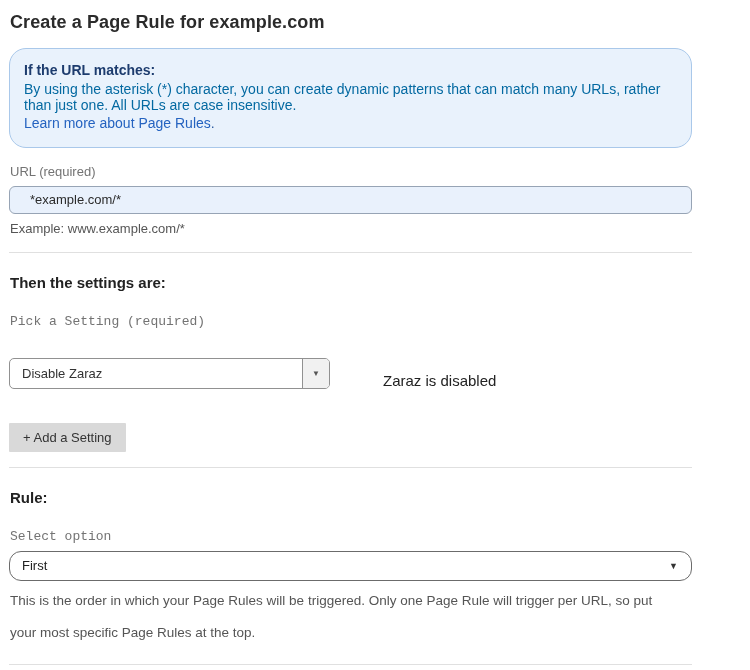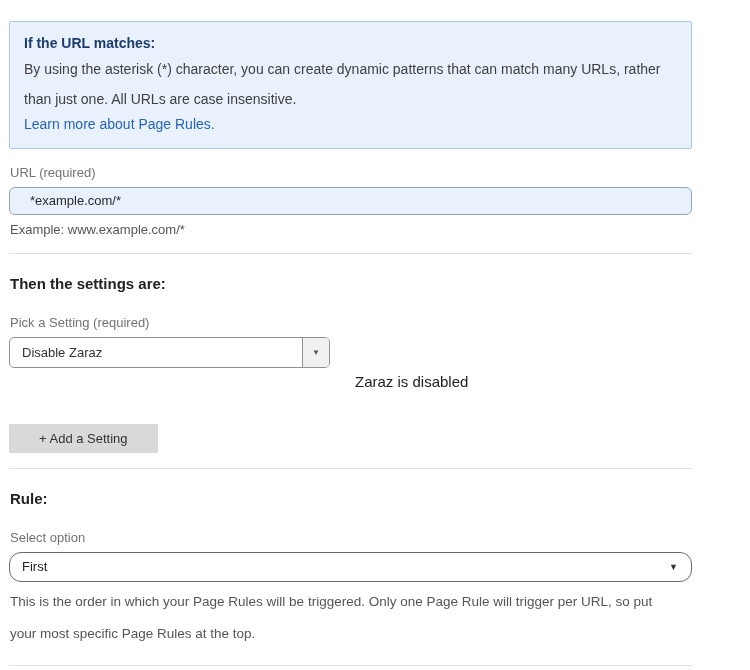--- a/index.html
+++ b/index.html
@@ -19,35 +19,35 @@
     font-size: 18px;
     font-weight: bold;
     color: #2b2b2b;
     letter-spacing: 0.1px;
     margin-bottom: 15px;
     margin-left: 1px;
   }
   .info-box {
     background: #e9f2fc;
     border: 1px solid #a9c8ea;
-    border-radius: 2px;
+    border-radius: 17px;
     padding: 11px 14px 12px 14px;
     margin-bottom: 16px;
     margin-top: 9px;
   }
   .info-heading {
     font-size: 14px;
     font-weight: bold;
     color: #1d3c6e;
     line-height: 21px;
   }
   .info-body {
     font-size: 14px;
-    color: #404040;
-    line-height: 30px;
+    color: #0369a1;
+    line-height: 16px;
     max-width: 650px;
   }
   .info-link-line {
     font-size: 14px;
     line-height: 21.5px;
     color: #2d5a9e;
   }
   .info-link {
     color: #2563c0;
     cursor: pointer;
@@ -82,25 +82,26 @@
     margin: 0;
   }
   .divider-1 { margin-top: 16px; }
   .section-heading {
     font-size: 15px;
     font-weight: bold;
     color: #222;
     margin-top: 21px;
     margin-left: 1px;
   }
-  .picker-label { margin-top: 23px; }
+  .picker-label { margin-top: 23px; font-family: Liberation Mono, monospace; }
   .setting-row {
     display: flex;
-    align-items: flex-start;
+    align-items: flex-end;
     margin-top: 2px;
+    gap: 28px;
   }
   .select-box {
     display: flex;
     align-items: stretch;
     width: 321px;
     height: 31px;
     background: #ffffff;
     border: 1px solid #919191;
     border-radius: 5px;
     overflow: hidden;
@@ -129,21 +130,21 @@
     color: #222;
     margin-left: 25px;
     margin-top: 36px;
   }
   .add-setting-btn {
     display: inline-block;
     margin-top: 34px;
     background: #d9d9d9;
     border: none;
     border-radius: 1px;
-    padding: 7px 30px;
+    padding: 7px 14px;
     font-size: 13px;
     color: #333;
     font-family: "Liberation Sans", sans-serif;
     cursor: pointer;
   }
   .divider-2 { margin-top: 15px; }
   .order-select {
     position: relative;
     width: 683px;
     height: 30px;
@@ -198,20 +199,21 @@
     background: #1a6ff2;
     color: #ffffff;
     padding: 0 19px;
   }
 </style>
 </head>
 <body>
 
 <div class="container">
 
+  <h1 class="page-title">Create a Page Rule for example.com</h1>
 
   <div class="info-box">
     <div class="info-heading">If the URL matches:</div>
     <div class="info-body">By using the asterisk (*) character, you can create dynamic patterns that can match many URLs, rather than just one. All URLs are case insensitive.</div>
     <div class="info-link-line"><a class="info-link">Learn more about Page Rules</a><span>.</span></div>
   </div>
 
   <div class="field-label">URL (required)</div>
   <input class="url-input" type="text" value="*example.com/*" style="">
   <div class="example-text">Example: www.example.com/*</div>

